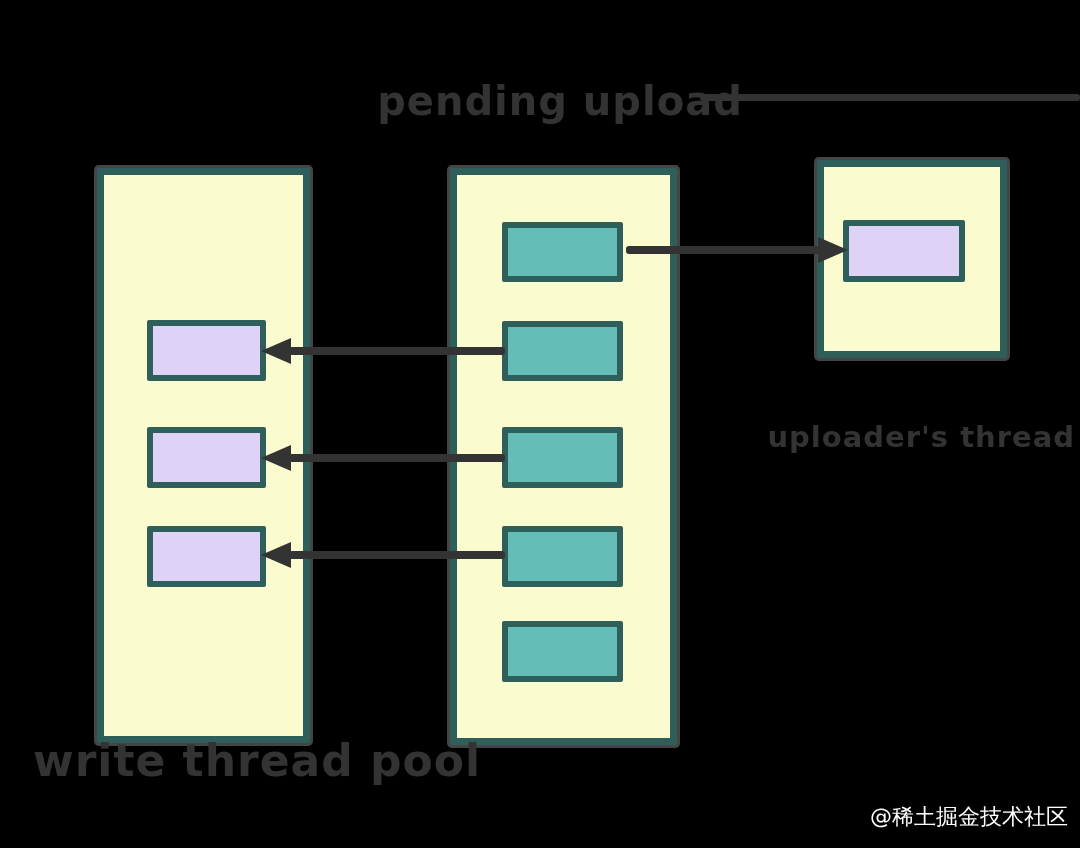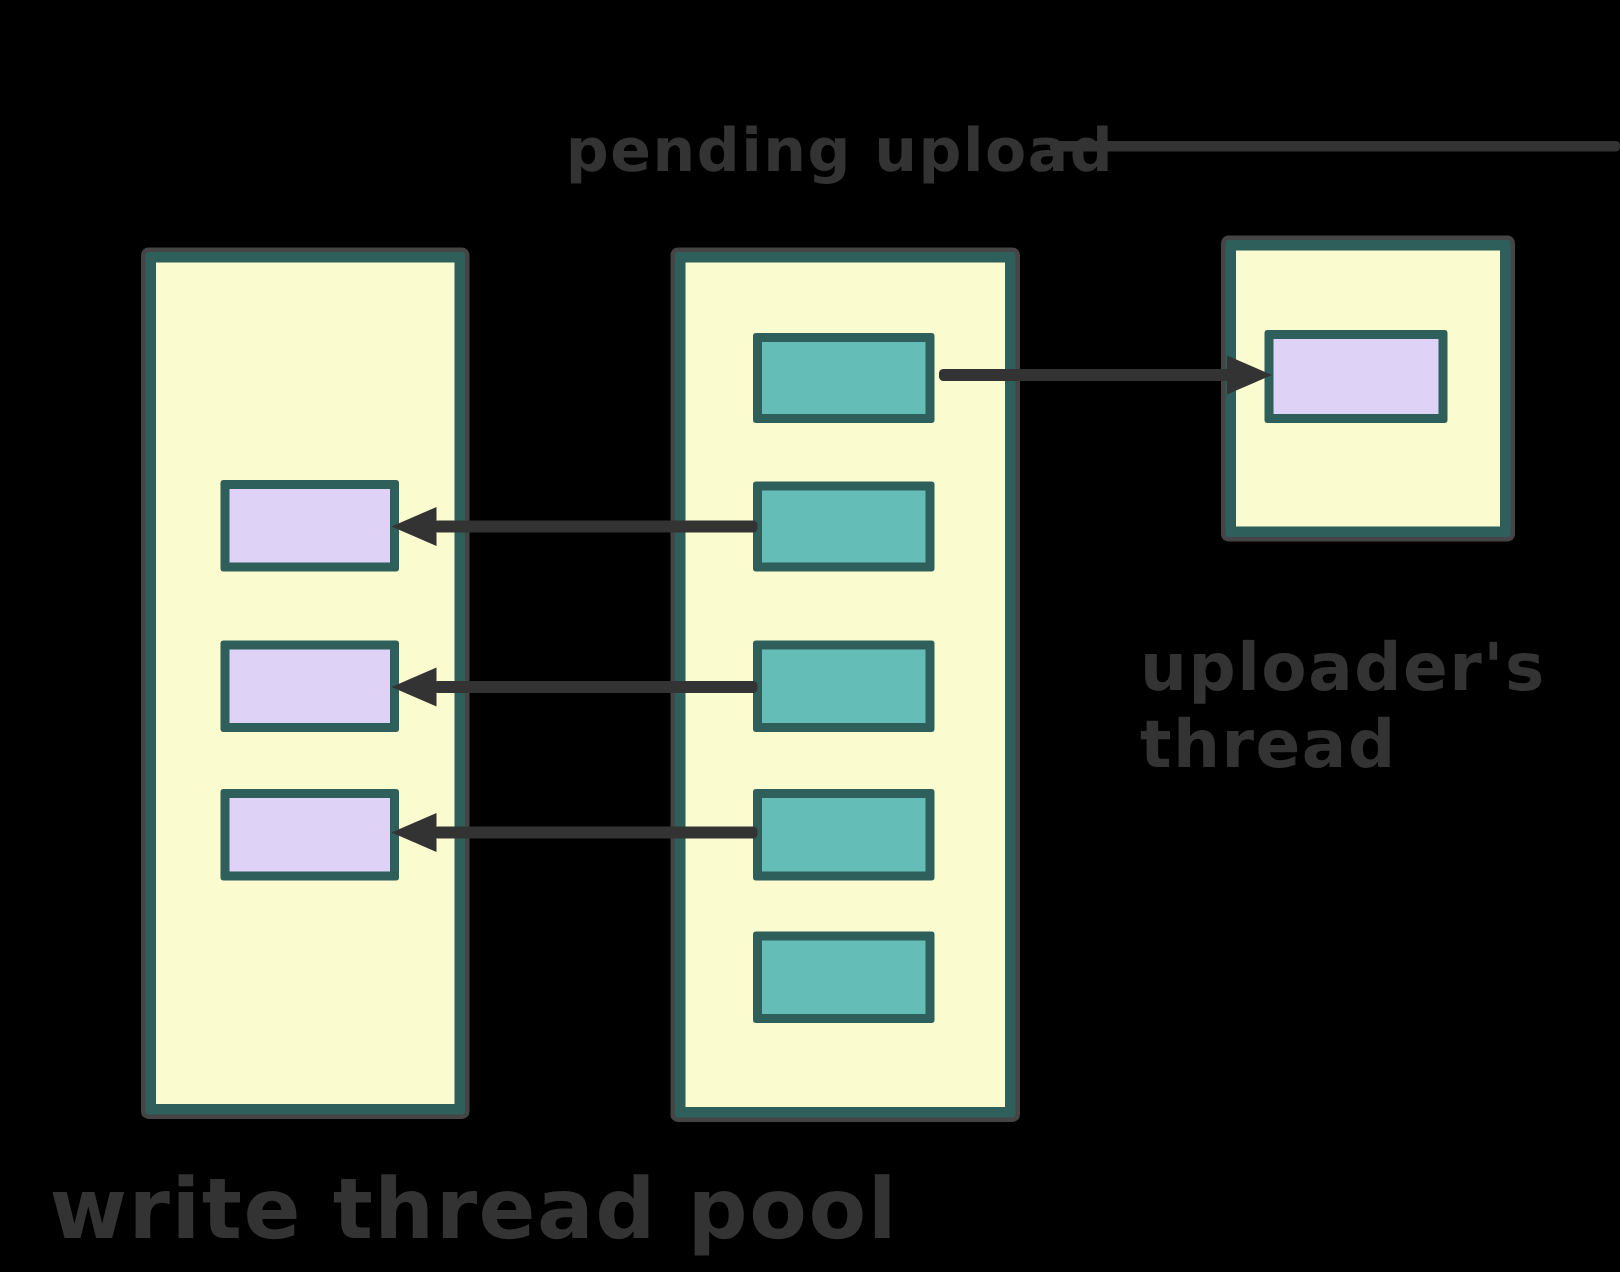--- a/index.html
+++ b/index.html
@@ -61,26 +61,26 @@
   }
   .title-underline {
     position: absolute;
     left: 700px; top: 94px;
     width: 380px; height: 7px;
     background: var(--arrow, #333);
     border-radius: 3px;
   }
   .uploader-label {
     left: 760px; top: 420px; width: 315px;
-    text-align: left;
-    font-size: 44px;
+    text-align: right;
+    font-size: 29px;
   }
   .pool-label {
-    left: 33px; top: 774px;
-    font-size: 56px;
+    left: 33px; top: 735px;
+    font-size: 44px;
   }
   .watermark {
     position: absolute;
     right: 12px; bottom: 16px;
     color: var(--watermark-text, #fff);
     font-size: 22px;
     text-shadow: 1px 1px 3px rgba(0,0,0,0.9);
   }
 </style>
 </head>
@@ -116,14 +116,15 @@
 
   <div class="arrow-line" style="left:289px; top:454px; width:216px;"></div>
   <div class="arrow-head left" style="left:261px; top:445px;"></div>
 
   <div class="arrow-line" style="left:289px; top:551px; width:216px;"></div>
   <div class="arrow-head left" style="left:261px; top:542px;"></div>
 
   <div class="label uploader-label">uploader's thread</div>
   <div class="label pool-label">write thread pool</div>
 
+  <div class="watermark">@稀土掘金技术社区</div>
 
 </div>
 
 </body></html>

